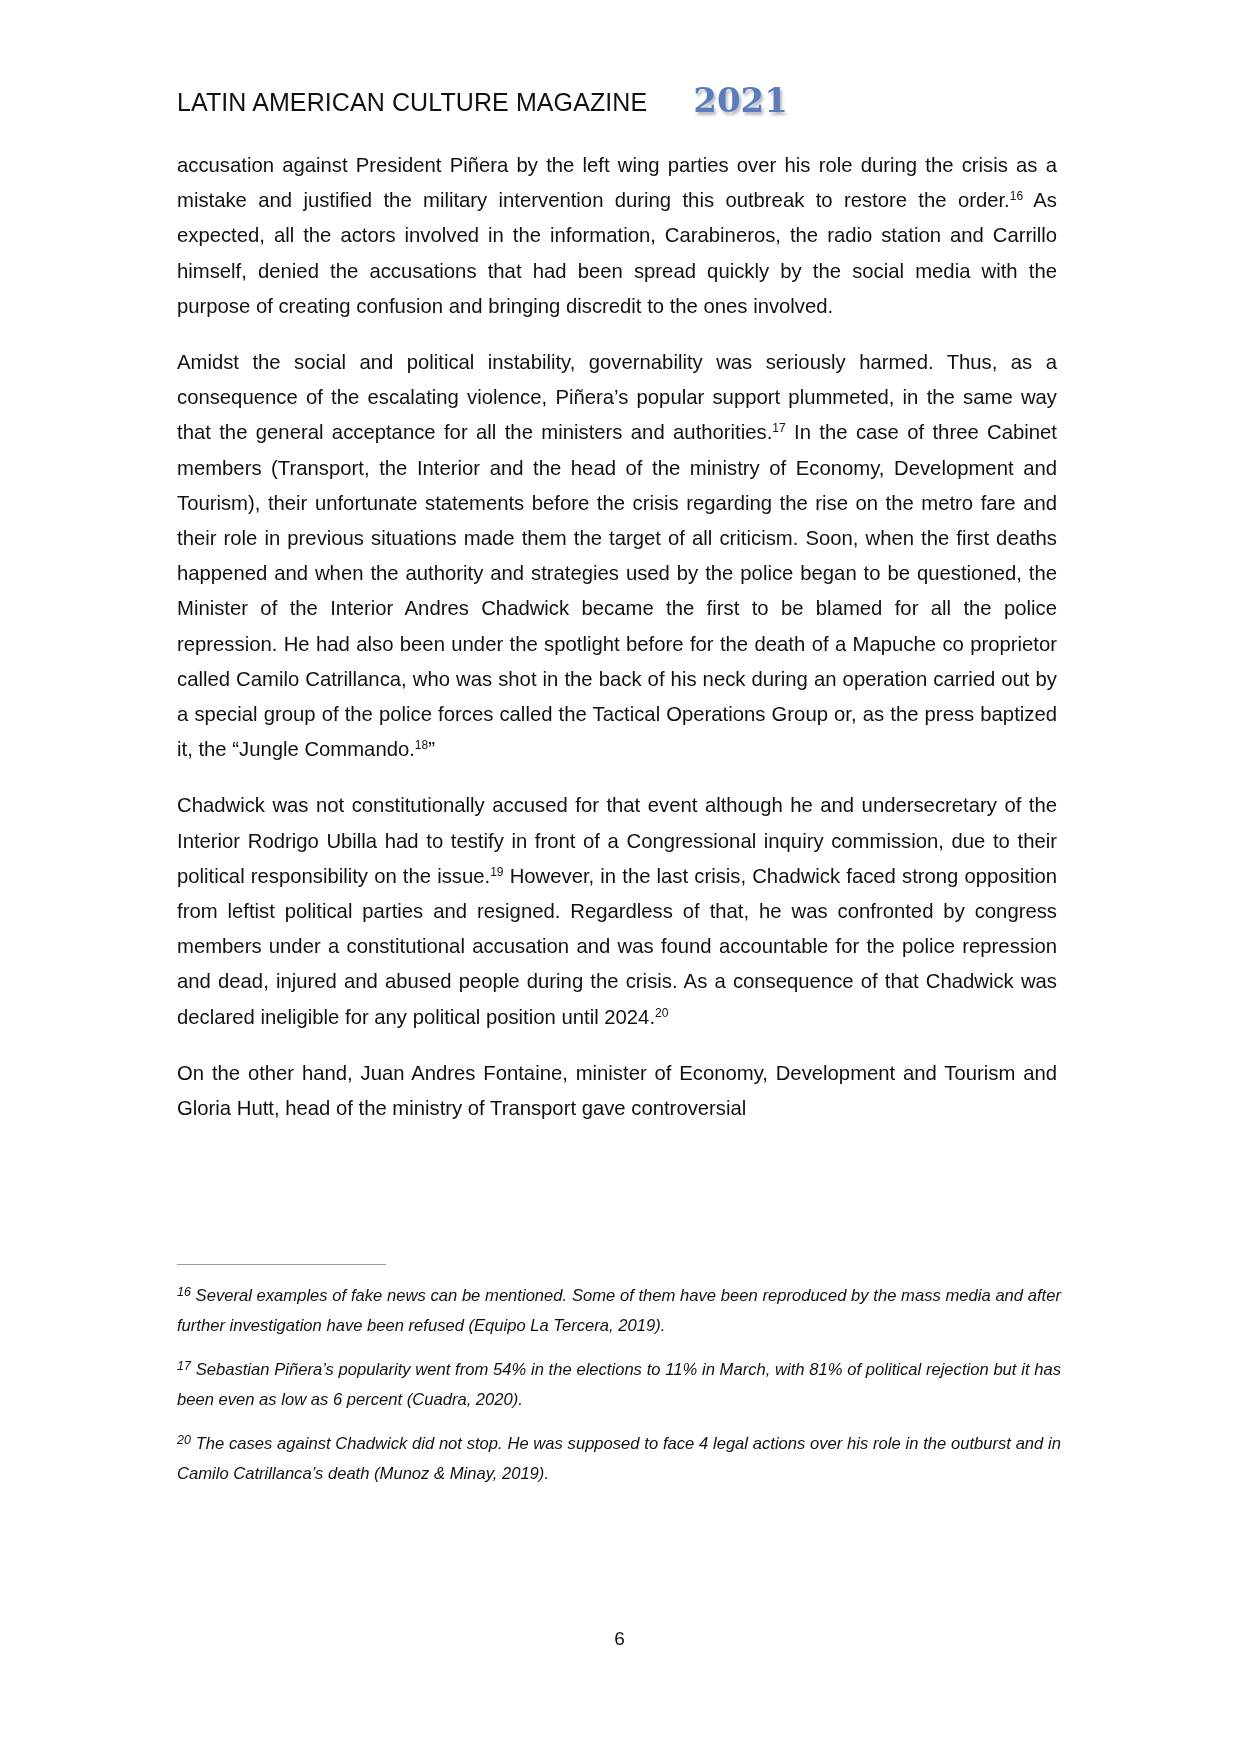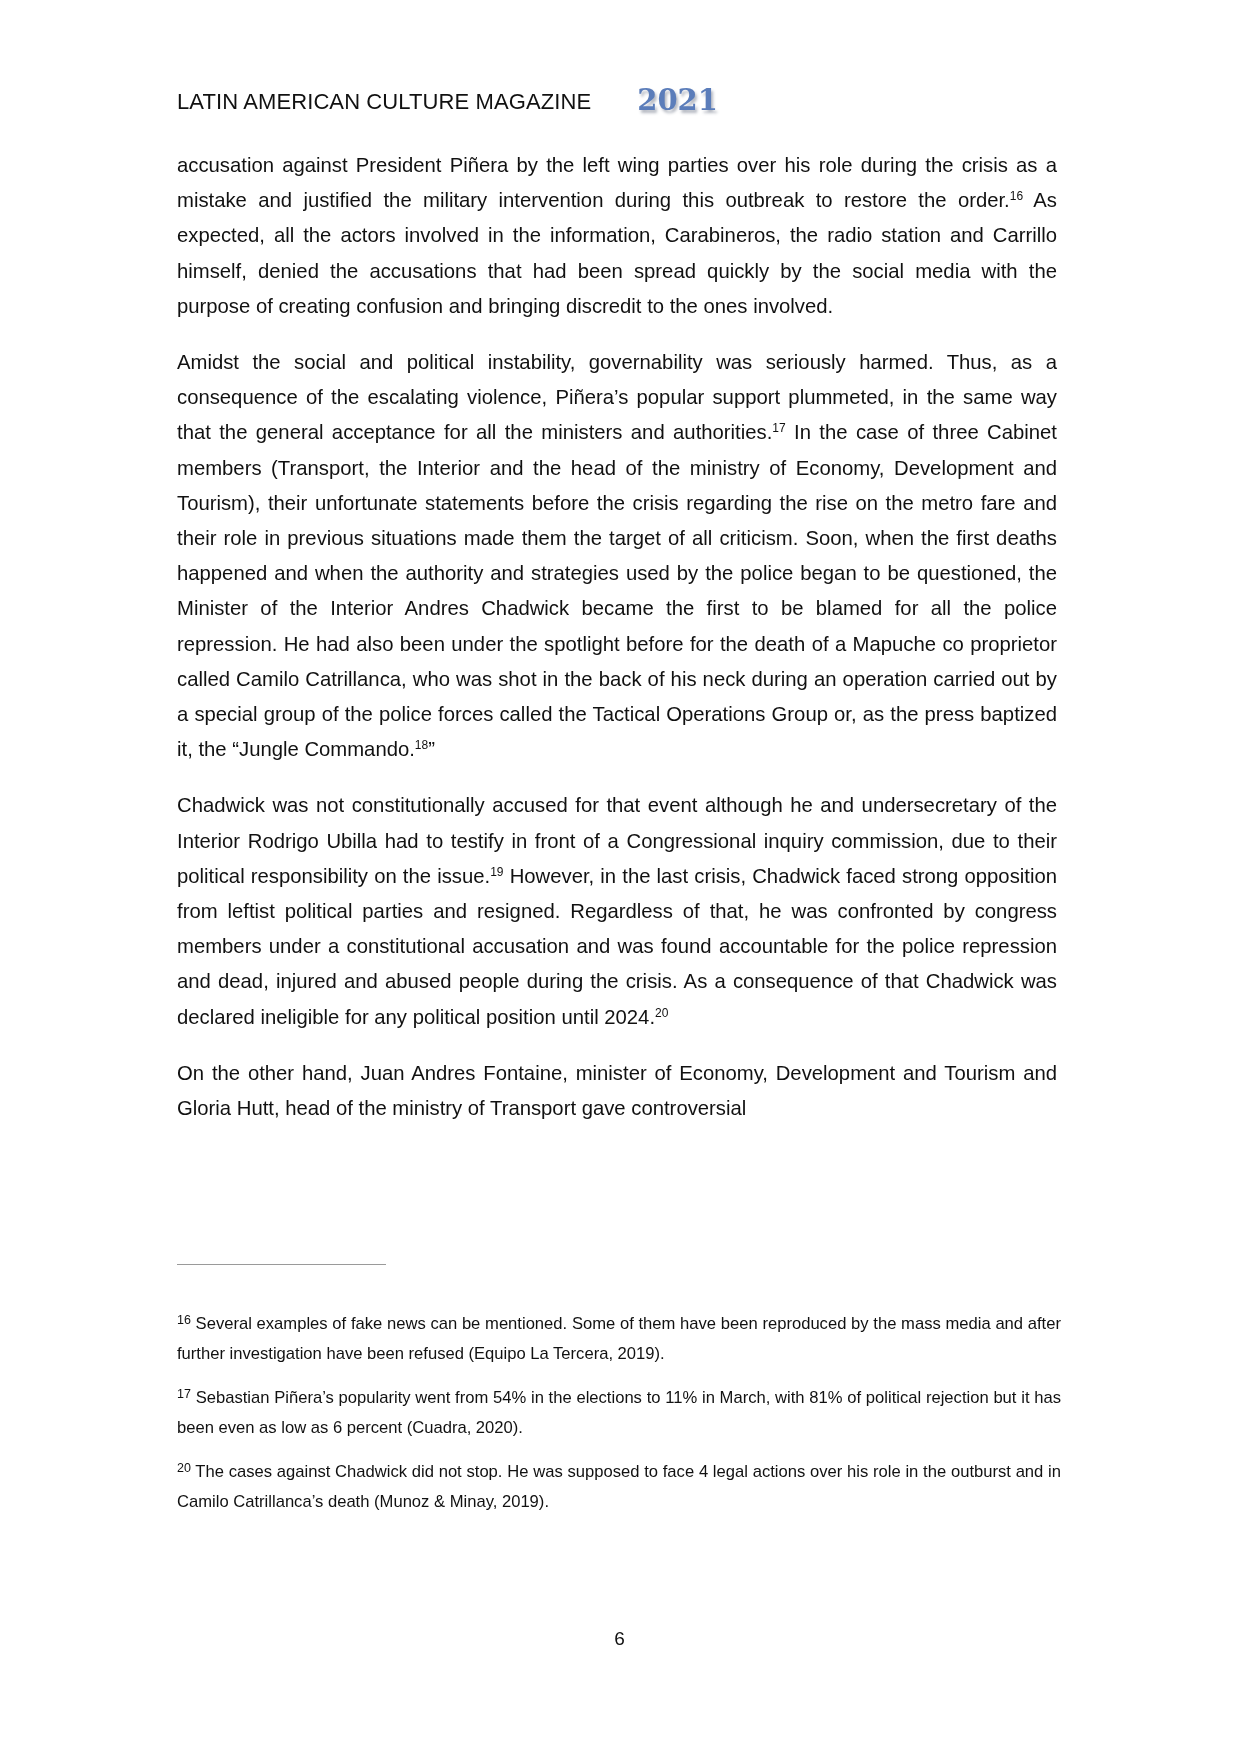--- a/index.html
+++ b/index.html
@@ -17,31 +17,31 @@
     }
     .page-header {
       position: absolute;
       left: 177px;
       top: 80px;
       height: 40px;
       display: flex;
       align-items: center;
     }
     .mag-title {
-      font-size: 22px;
+      font-size: 25px;
       letter-spacing: 0.1px;
       color: #111;
       line-height: 1;
       margin-top: 4px;
     }
     .mag-year {
       margin-left: 46px;
       font-family: "DejaVu Serif", "Liberation Serif", serif;
       font-weight: bold;
-      font-size: 29px;
+      font-size: 34px;
       color: #5b7dba;
       text-shadow: 2px 3px 3px rgba(90, 100, 120, 0.45);
       line-height: 1;
     }
     .body-text {
       position: absolute;
       left: 177px;
       top: 148px;
       width: 884px;
       font-size: 20.3px;
@@ -63,25 +63,26 @@
       position: absolute;
       left: 177px;
       top: 1264px;
       width: 209px;
       height: 0;
       border-top: 1.2px solid #9a9a9a;
     }
     .footnotes {
       position: absolute;
       left: 177px;
-      top: 1309px;
+      top: 1281px;
       width: 884px;
       font-size: 16.6px;
       line-height: 29.5px;
       text-align: justify;
+      font-style: italic;
     }
     .footnotes p {
       margin: 0 0 15px 0;
     }
     .footnotes sup {
       font-size: 12.5px;
       vertical-align: 5px;
     }
     .page-number {
       position: absolute;

